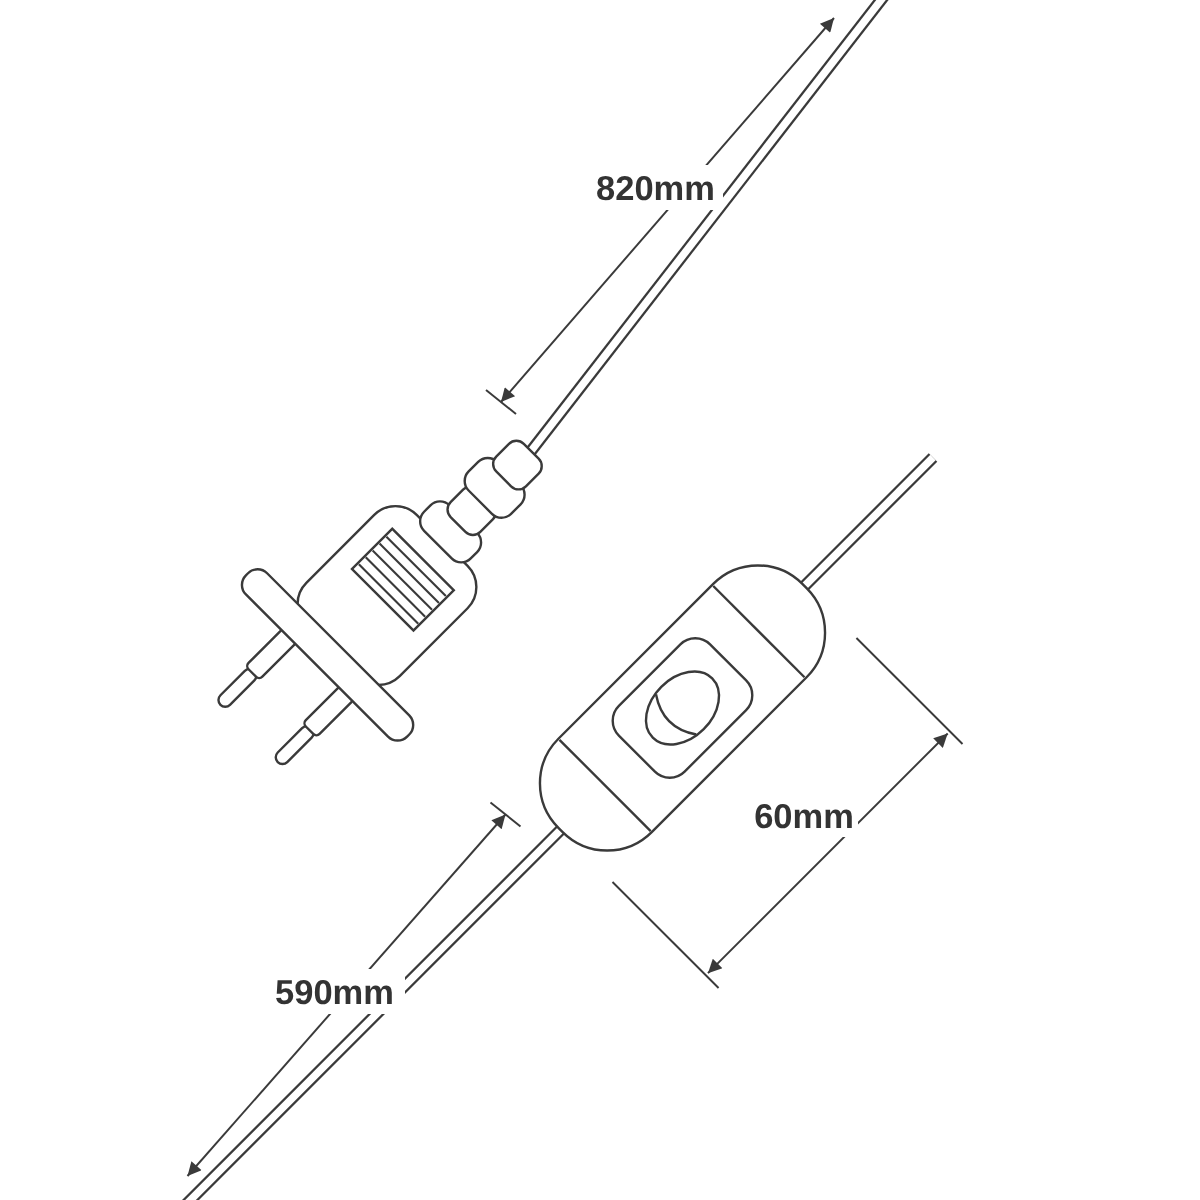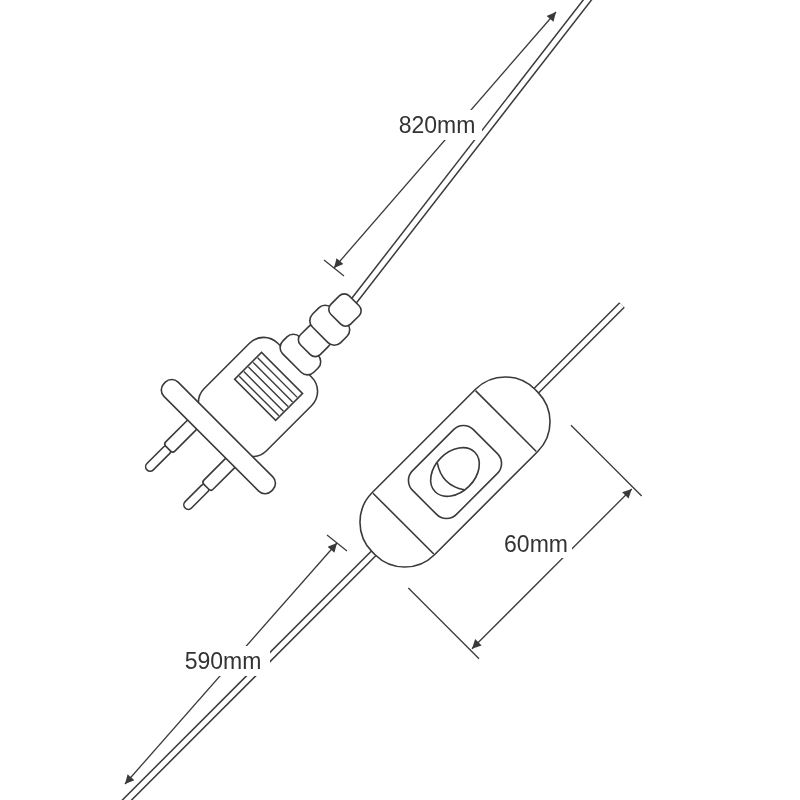--- a/index.html
+++ b/index.html
@@ -1,16 +1,16 @@
 <!DOCTYPE html>
 <html style="--line: #3a3a3a; --text: #333333; --background: #ffffff;"><head>
 <meta charset="utf-8">
 <style>
   html,body{margin:0;padding:0;width:800px;height:800px;background:var(--background,#fff);overflow:hidden;}
-  .stage{width:800px;height:800px;position:relative;font-family:"Liberation Sans",sans-serif;}
+  .stage{width:800px;height:800px;position:relative;font-family:"Liberation Sans",sans-serif;font-weight:bold;}
   svg{display:block;}
   .ln{stroke:var(--line,#3a3a3a);stroke-width:1.6;fill:none;}
   .lnf{stroke:var(--line,#3a3a3a);stroke-width:1.6;fill:#fff;}
   .cable-outer{stroke:var(--line,#3a3a3a);stroke-width:8;fill:none;}
   .cable-inner{stroke:#fff;stroke-width:5;fill:none;}
   .dim{stroke:var(--line,#3a3a3a);stroke-width:1.3;fill:none;}
   .grille-line{stroke:var(--line,#3a3a3a);stroke-width:1.4;}
   .lbl{font-family:"Liberation Sans",sans-serif;font-size:23px;fill:var(--text,#333);text-anchor:middle;}
   .lblbg{fill:#fff;stroke:none;}
 </style>

